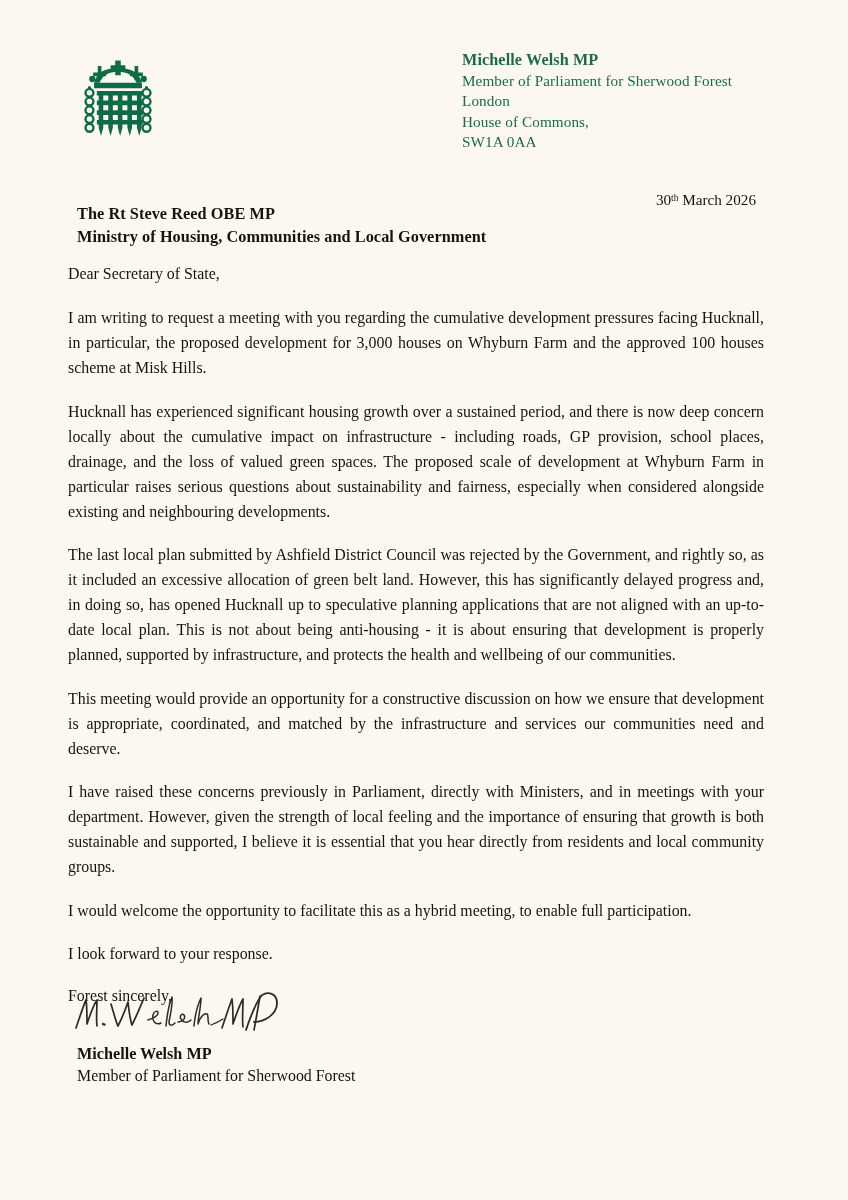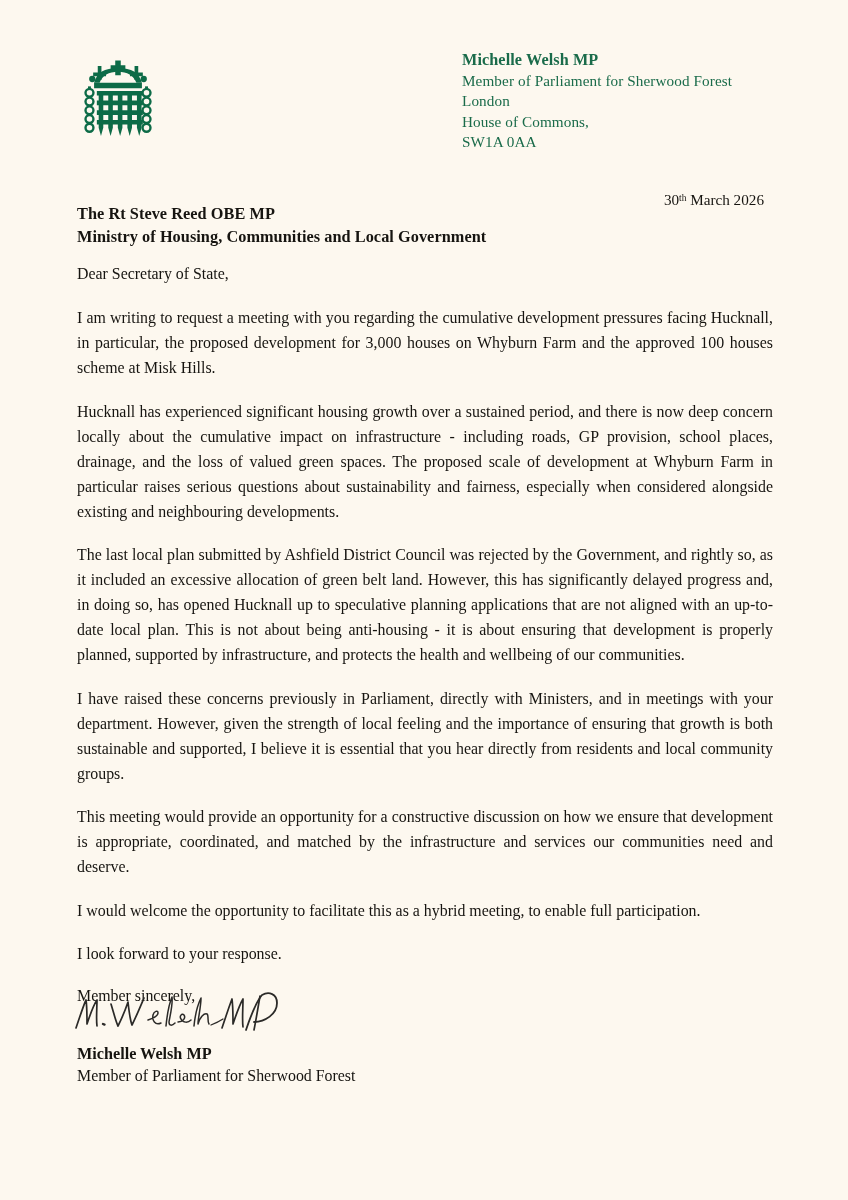--- a/index.html
+++ b/index.html
@@ -51,21 +51,21 @@
   }
   .sender-name {
     font-weight: bold;
     font-size: 16.2px;
     letter-spacing: 0.1px;
   }
 
   
   .date-line {
     position: absolute;
-    right: 84px;
+    right: 92px;
     top: 190px;
     font-size: 15.2px;
     line-height: 20px;
     white-space: nowrap;
   }
   .date-line sup {
     font-size: 0.62em;
     vertical-align: 0.46em;
     line-height: 0;
   }
@@ -77,21 +77,21 @@
     top: 203px;
     font-weight: bold;
     font-size: 16.3px;
     line-height: 22.6px;
     letter-spacing: 0.05px;
   }
 
   
   .body-wrap {
     position: absolute;
-    left: 77px;
+    left: 68px;
     top: 263px;
     width: 696px;
   }
 
   .salutation {
     font-size: 15.9px;
     line-height: 21px;
     margin: 0 0 21px 0;
   }
 
@@ -201,26 +201,26 @@
     <div>The Rt Steve Reed OBE MP</div>
     <div>Ministry of Housing, Communities and Local Government</div>
   </div>
 
   <div class="body-wrap">
     <p class="salutation">Dear Secretary of State,</p>
 
     <p class="para">I am writing to request a meeting with you regarding the cumulative development pressures facing Hucknall, in particular, the proposed development for 3,000 houses on Whyburn Farm and the approved 100 houses scheme at Misk Hills.</p>
     <p class="para">Hucknall has experienced significant housing growth over a sustained period, and there is now deep concern locally about the cumulative impact on infrastructure - including roads, GP provision, school places, drainage, and the loss of valued green spaces. The proposed scale of development at Whyburn Farm in particular raises serious questions about sustainability and fairness, especially when considered alongside existing and neighbouring developments.</p>
     <p class="para">The last local plan submitted by Ashfield District Council was rejected by the Government, and rightly so, as it included an excessive allocation of green belt land. However, this has significantly delayed progress and, in doing so, has opened Hucknall up to speculative planning applications that are not aligned with an up-to-date local plan. This is not about being anti-housing - it is about ensuring that development is properly planned, supported by infrastructure, and protects the health and wellbeing of our communities.</p>
+    <p class="para">This meeting would provide an opportunity for a constructive discussion on how we ensure that development is appropriate, coordinated, and matched by the infrastructure and services our communities need and deserve.</p>
     <p class="para">I have raised these concerns previously in Parliament, directly with Ministers, and in meetings with your department. However, given the strength of local feeling and the importance of ensuring that growth is both sustainable and supported, I believe it is essential that you hear directly from residents and local community groups.</p>
-    <p class="para">This meeting would provide an opportunity for a constructive discussion on how we ensure that development is appropriate, coordinated, and matched by the infrastructure and services our communities need and deserve.</p>
     <p class="para">I would welcome the opportunity to facilitate this as a hybrid meeting, to enable full participation.</p>
     <p class="para">I look forward to your response.</p>
 
-    <p class="closing">Member sincerely,</p>
+    <p class="closing">Forest sincerely,</p>
   </div>
 
   <div class="sig-area">
     <svg viewBox="0 0 260 52" xmlns="http://www.w3.org/2000/svg" aria-hidden="true">
       <g fill="none" stroke="#2b2a28" stroke-linecap="round" stroke-linejoin="round">
 
         <path d="M6 40 C10 28, 14 16, 16 12 C17 18, 17 29, 17 36 C20 27, 24 16, 27 12 C27 20, 26 31, 27 38" stroke-width="1.7"></path>
 
         <path d="M33 36 l1.5 0.6" stroke-width="2.4"></path>
 

